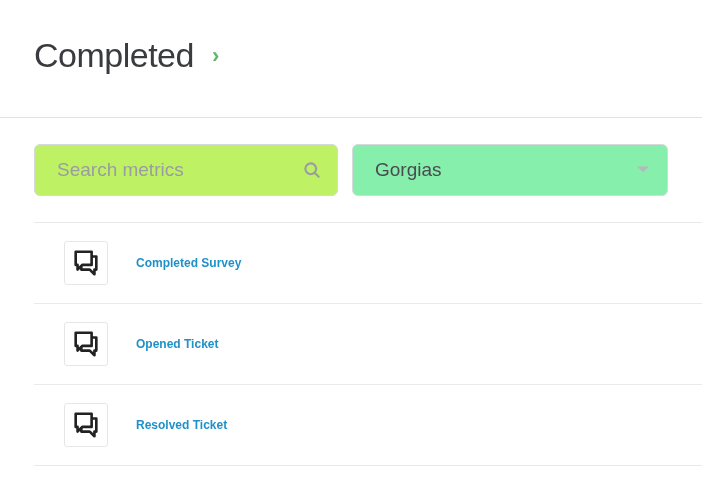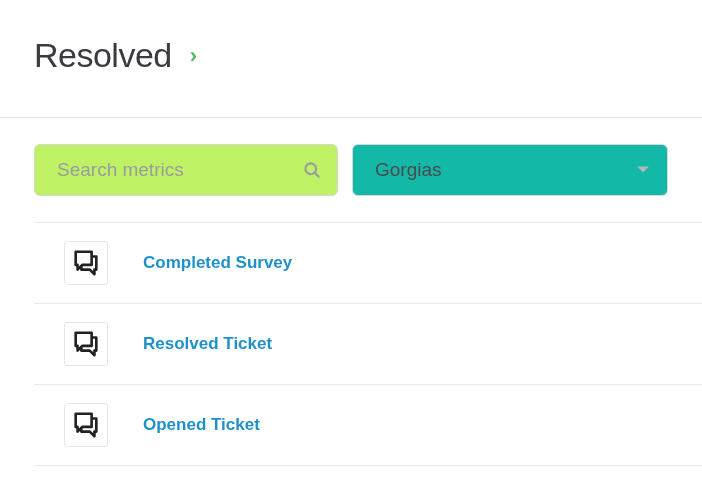--- a/index.html
+++ b/index.html
@@ -72,21 +72,21 @@
       flex: 1;
     }
     .select {
       width: 100%;
       height: 52px;
       padding: 0 48px 0 22px;
       border: 1px solid #d6d8db;
       border-radius: 6px;
       font-size: 19px;
       color: #4a4b50;
-      background: #14b8a6;
+      background: #86efac;
       display: flex;
       align-items: center;
       cursor: pointer;
     }
     .caret {
       position: absolute;
       right: 18px;
       top: 50%;
       transform: translateY(-50%);
       color: #b6b8bc;
@@ -110,32 +110,31 @@
       height: 44px;
       border: 1px solid #e5e6e8;
       border-radius: 3px;
       display: flex;
       align-items: center;
       justify-content: center;
       background: #fff;
     }
     .metric-icon-box svg { display: block; }
     .metric-title {
-      font-size: 17px;
+      font-size: 12px;
       font-weight: 600;
       color: #1f91c9;
-      margin-left: 7px;
     }
   </style>
 </head>
 <body>
 
 <div class="header">
   <div class="breadcrumb">
-    <span class="breadcrumb-item">Resolved</span>
+    <span class="breadcrumb-item">Completed</span>
     <span class="breadcrumb-sep">›</span>
   </div>
 </div>
 
 <hr class="divider">
 
 <div class="controls">
   <div class="search-wrap">
     <input class="search-input" type="text" placeholder="Search metrics" style="">
     <span class="search-icon">
@@ -174,28 +173,28 @@
 
   <div class="metric-row">
     <div class="metric-icon-box">
       <span>
         <svg viewBox="0 0 32 32" width="30" height="30" fill="none" stroke="#222" stroke-width="2.8" stroke-linejoin="round">
           <path d="M5 4 H22 V18 H12 L7 23 V18 H5 Z"></path>
           <path d="M22 9 H27 V23 H25 V28 L20 23 H11 V18"></path>
         </svg>
       </span>
     </div>
-    <span class="metric-title">Resolved Ticket</span>
+    <span class="metric-title">Opened Ticket</span>
   </div>
 
   <div class="metric-row">
     <div class="metric-icon-box">
       <span>
         <svg viewBox="0 0 32 32" width="30" height="30" fill="none" stroke="#222" stroke-width="2.8" stroke-linejoin="round">
           <path d="M5 4 H22 V18 H12 L7 23 V18 H5 Z"></path>
           <path d="M22 9 H27 V23 H25 V28 L20 23 H11 V18"></path>
         </svg>
       </span>
     </div>
-    <span class="metric-title">Opened Ticket</span>
+    <span class="metric-title">Resolved Ticket</span>
   </div>
 
 </div>
 
 </body></html>

